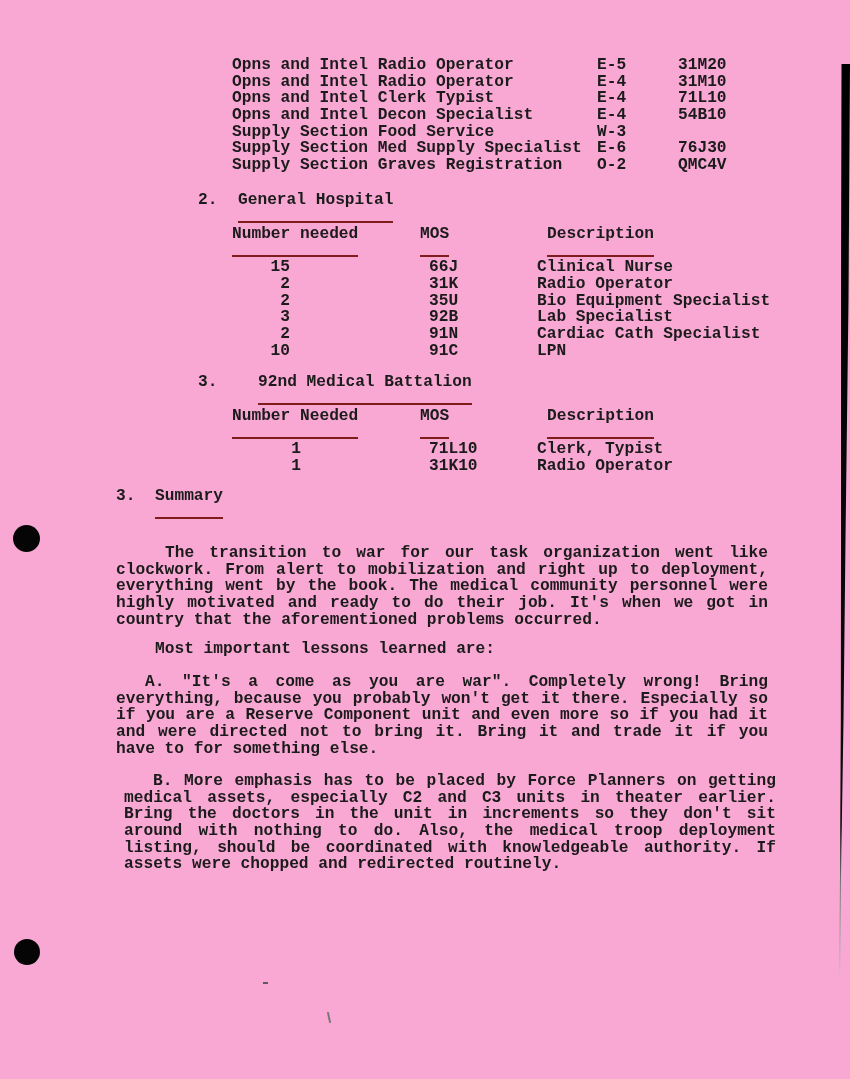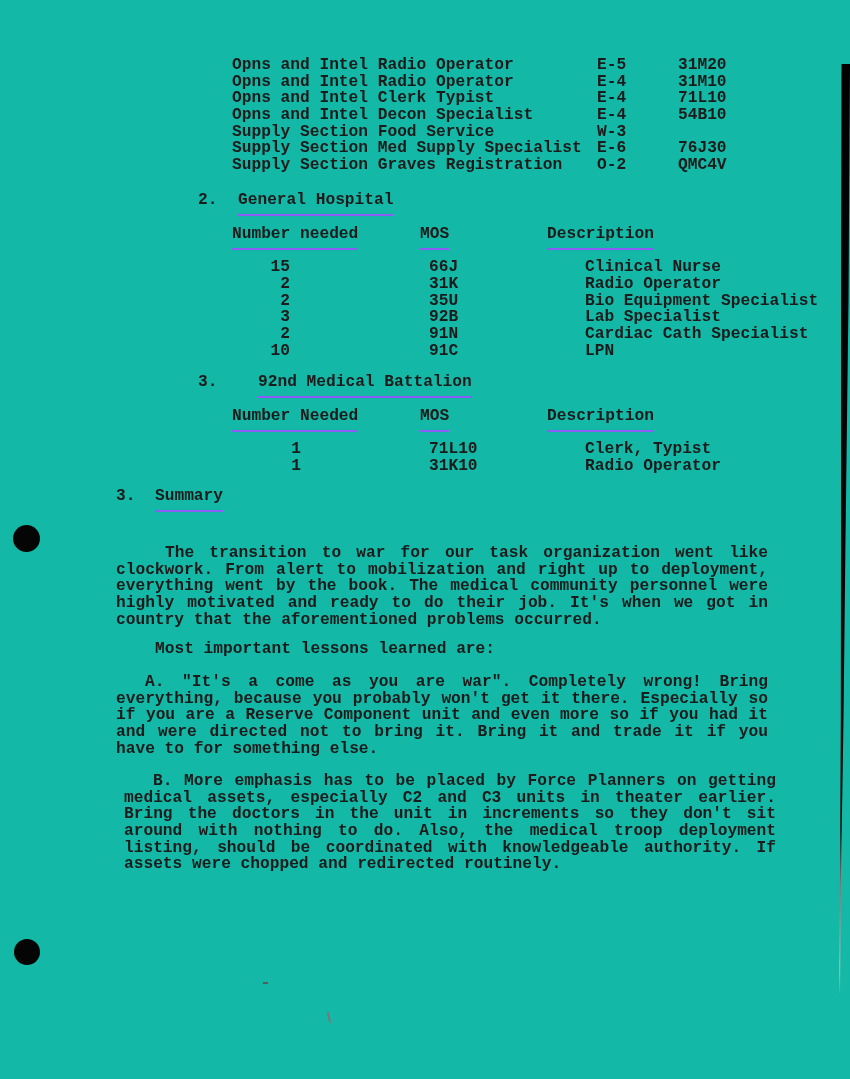--- a/index.html
+++ b/index.html
@@ -1,20 +1,20 @@
 <!DOCTYPE html>
 <html><head>
 <meta charset="utf-8">
 <style>
   html, body { margin: 0; padding: 0; background: #e8e8e8; }
   .page {
     position: relative;
     width: 850px;
     height: 1079px;
-    background: #14b8a6;
+    background: #f9a8d4;
     overflow: hidden;
     font-family: "Liberation Mono", "DejaVu Sans Mono", monospace;
     font-weight: 700;
     font-size: 16.2px;
     line-height: 16.7px;
     color: #1b1b1b;
   }
   .abs { position: absolute; }
 
   
@@ -28,23 +28,23 @@
 
   
   .h-needed { left: 0; }
   .h-mos    { left: 188px; }
   .h-desc   { left: 315px; }
 
   
   .v-needed   { left: 0; width: 58px; text-align: right; }
   .v-needed-b { left: 0; width: 69px; text-align: right; }
   .v-mos      { left: 197px; }
-  .v-desc     { left: 305px; margin-left: 48px; }
-
-  .u { border-bottom: 2px solid #8b5cf6; padding-bottom: 5px; }
+  .v-desc     { left: 305px; }
+
+  .u { border-bottom: 2px solid #7f1d1d; padding-bottom: 12px; }
 
   .heading { position: absolute; height: 19px; width: 420px; }
   .heading span { position: absolute; top: 0; white-space: pre; }
   .heading .num { left: 0; }
 
   
   .para { width: 652px; margin-top: 23px; }
   .line { width: 652px; height: 16.7px; box-sizing: border-box; }
   .j { text-align: justify; text-align-last: justify; text-justify: inter-word; }
   .ind5 { padding-left: 49px; }

